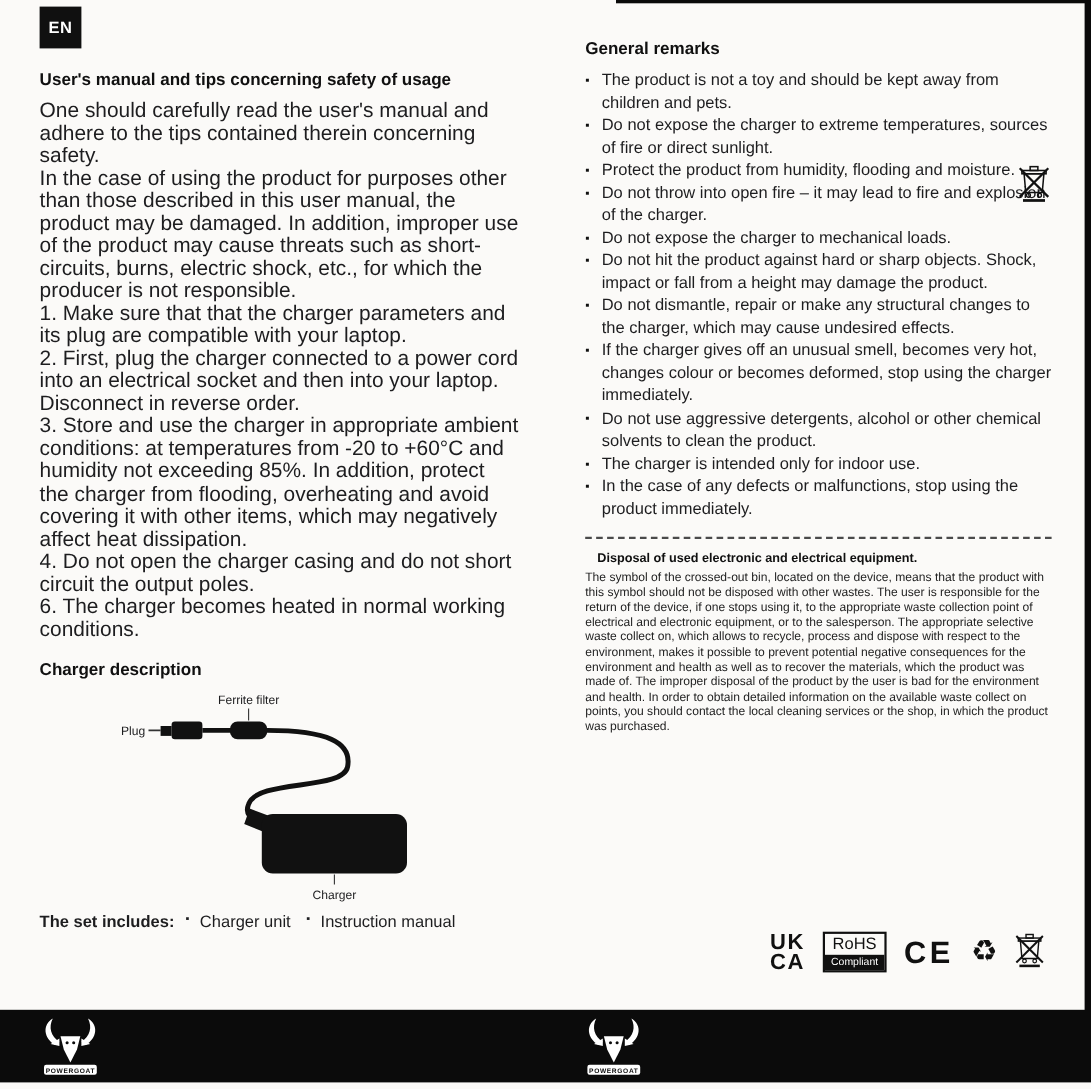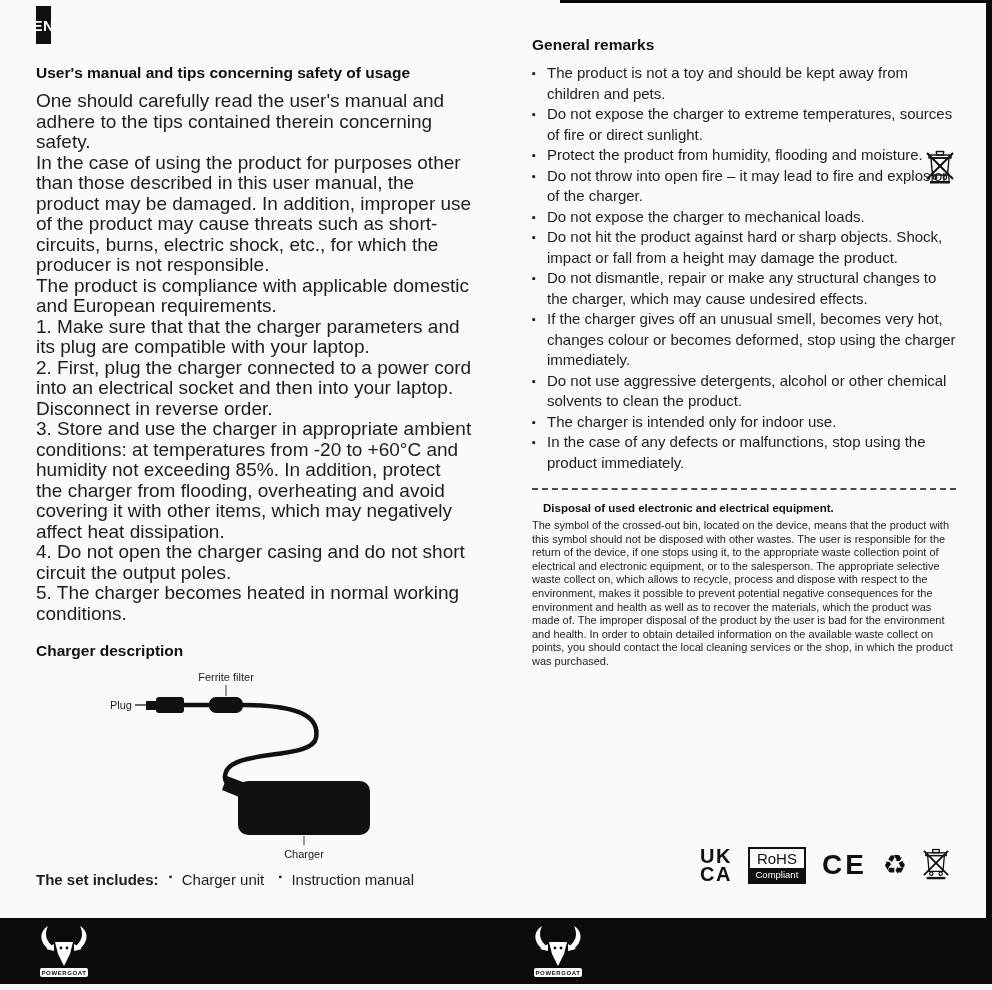--- a/index.html
+++ b/index.html
@@ -1,20 +1,20 @@
 <!DOCTYPE html>
 <html><head>
 <meta charset="utf-8">
 <style>
   * { margin:0; padding:0; box-sizing:border-box; }
   html,body { width:992px; height:990px; }
   body { font-family:"Liberation Sans", sans-serif; color:#1d1d1f; background:#fff; }
   .page { position:relative; width:992px; height:990px; background:#fbfaf8; overflow:hidden; }
 
-  .en-badge { position:absolute; left:36px; top:6px; width:15px; height:38px; background:#101010;
+  .en-badge { position:absolute; left:36px; top:6px; width:38px; height:38px; background:#101010;
     color:#fff; font-weight:bold; font-size:15px; display:flex; align-items:center; justify-content:center;
     letter-spacing:.5px; }
 
   .edge-top { position:absolute; left:560px; top:0; right:0; height:3px; background:#0a0a0a; }
   .edge-right { position:absolute; top:0; right:0; width:6px; height:922px; background:#0a0a0a; }
 
   .col { position:absolute; }
   .col-left { left:36px; top:64px; width:436px; }
   .col-right { left:532px; top:36px; width:424px; }
 
@@ -65,27 +65,26 @@
 <div class="page">
 
   <div class="en-badge">EN</div>
   <div class="edge-top"></div>
   <div class="edge-right"></div>
 
   <div class="col col-left">
     <h2>User's manual and tips concerning safety of usage</h2>
     <p class="body">One should carefully read the user's manual and adhere to the tips contained therein concerning safety.</p>
     <p class="body">In the case of using the product for purposes other than those described in this user manual, the product may be damaged. In addition, improper use of the product may cause threats such as short-circuits, burns, electric shock, etc., for which the producer is not responsible.</p>
-    <p class="body">The product is compliance with applicable domestic and European requirements.</p>
 
     <p class="step">1. Make sure that that the charger parameters and its plug are compatible with your laptop.</p>
     <p class="step">2. First, plug the charger connected to a power cord into an electrical socket and then into your laptop. Disconnect in reverse order.</p>
     <p class="step">3. Store and use the charger in appropriate ambient conditions: at temperatures from -20 to +60°C and humidity not exceeding 85%. In addition, protect the charger from flooding, overheating and avoid covering it with other items, which may negatively affect heat dissipation.</p>
     <p class="step">4. Do not open the charger casing and do not short circuit the output poles.</p>
-    <p class="step">5. The charger becomes heated in normal working conditions.</p>
+    <p class="step">6. The charger becomes heated in normal working conditions.</p>
 
     <h2 class="h-spaced">Charger description</h2>
 
     <div class="diagram">
       <svg width="280" height="198" viewBox="0 0 280 198">
 
         <text x="120" y="12" text-anchor="middle">Ferrite filter</text>
         <line x1="120" y1="16" x2="120" y2="27" stroke="#333" stroke-width="1"></line>
 
         <text x="26" y="40" text-anchor="end">Plug</text>

